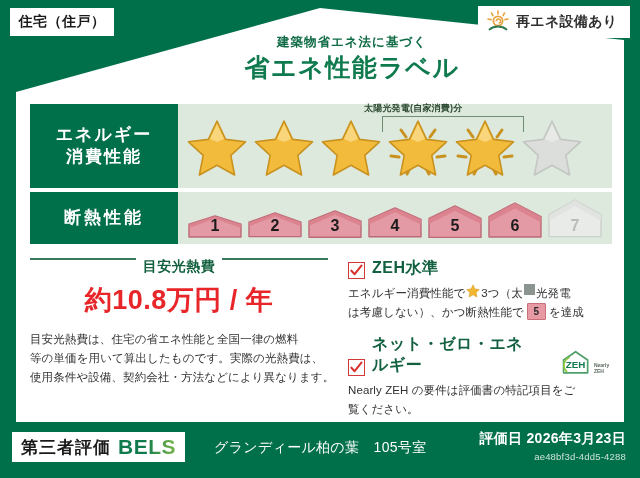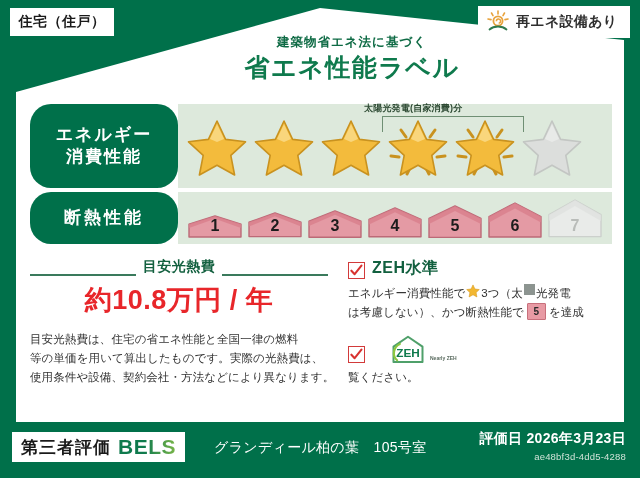--- a/index.html
+++ b/index.html
@@ -40,21 +40,21 @@
   }
 
   
   .perf{position:absolute;left:30px;top:104px;width:582px;height:152px;}
   .row{position:absolute;left:0;width:582px;display:flex;align-items:stretch;}
   .row-energy{top:0;height:84px;}
   .row-insul{top:88px;height:52px;}
   .cat{
     width:148px;flex:0 0 148px;background:#00704a;color:#ffffff;
     display:flex;flex-direction:column;align-items:center;justify-content:center;
-    font-size:17px;font-weight:bold;letter-spacing:2px;line-height:22px;border-radius:21px;
+    font-size:17px;font-weight:bold;letter-spacing:2px;line-height:22px;
   }
   .cat.small{font-size:17px;letter-spacing:3px;}
   .vals{flex:1;background:#dde9dc;position:relative;}
 
   
   .stars{position:absolute;left:6px;top:0;width:402px;height:84px;display:flex;align-items:center;gap:1px;}
   .star-cell{position:relative;width:66px;height:72px;flex:0 0 66px;}
   .star-cell svg{position:absolute;left:0;top:6px;width:66px;height:62px;}
 
   .solar-bracket{
@@ -71,21 +71,21 @@
   .chip{position:relative;width:58px;flex:0 0 58px;display:flex;align-items:flex-end;justify-content:center;}
   .chip svg{display:block;}
   .chip .n{
     position:absolute;left:0;bottom:3px;width:100%;text-align:center;
     font-size:16px;font-weight:bold;color:#1c1c1c;
   }
   .chip.off .n{color:#b9bcb9;}
 
   
   .cost{position:absolute;left:30px;top:258px;width:300px;height:160px;}
-  .cost-head{display:flex;align-items:flex-end;justify-content:center;gap:7px;width:298px;}
+  .cost-head{display:flex;align-items:flex-start;justify-content:center;gap:7px;width:298px;}
   .cost-head .ln{flex:1;height:2px;background:#3a7a5c;}
   .cost-head .t{font-size:14px;font-weight:bold;color:#13603f;letter-spacing:.5px;white-space:nowrap;}
   .cost-val{
     margin-top:6px;width:298px;text-align:center;
     font-size:27px;font-weight:bold;color:#e8262a;letter-spacing:.5px;
   }
   .cost-note{
     margin-top:12px;width:296px;font-size:11.5px;color:#333333;
     line-height:19px;text-align:justify;letter-spacing:.1px;
   }
@@ -339,30 +339,32 @@
       </div>
     </div>
 
     <div class="zeh-block">
       <div class="zeh-title">
         <span class="chk">
           <svg viewBox="0 0 14 14" width="13" height="13">
             <path d="M1.5 7.2 L5 11 L12.3 1.8" fill="none" stroke="#d8322f" stroke-width="2.2" stroke-linecap="round" stroke-linejoin="round"></path>
           </svg>
         </span>
+        <span class="tt">ネット・ゼロ・エネルギー</span>
         <span class="zeh-logo">
           <svg viewBox="0 0 44 32" width="40" height="29">
             <path d="M6 31 L6 14 L22 3 L38 14 L38 31 Z" fill="#ffffff" stroke="#4fa06a" stroke-width="2.2" stroke-linejoin="round"></path>
             <path d="M10 29 C4 24, 6 14, 13 11" fill="none" stroke="#8cc63f" stroke-width="2.4" stroke-linecap="round"></path>
             <text x="22" y="25" font-family="Liberation Sans, sans-serif" font-size="13" font-weight="bold" fill="#0f7a4d" text-anchor="middle">ZEH</text>
           </svg>
           <span class="nz">Nearly ZEH</span>
         </span>
       </div>
       <div class="zeh-body">
+        <div>Nearly ZEH の要件は評価書の特記項目をご</div>
         <div>覧ください。</div>
       </div>
     </div>
   </div>
 
   <div class="footer">
     <div class="bels">
       <span class="ja">第三者評価</span>
       <span class="en">BELS</span>
     </div>

